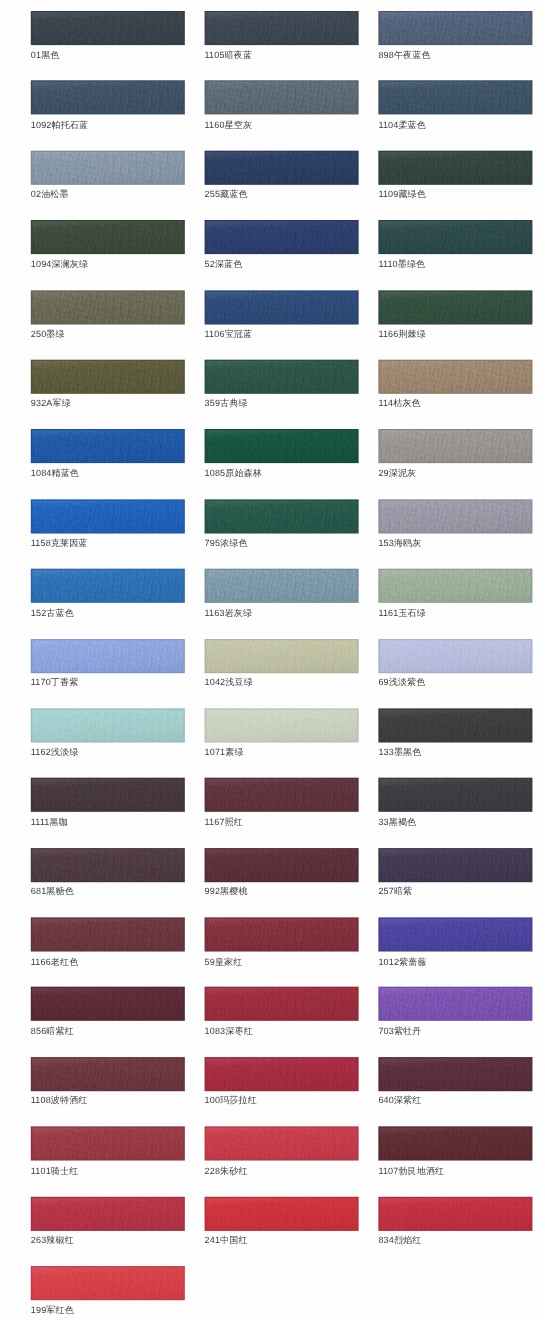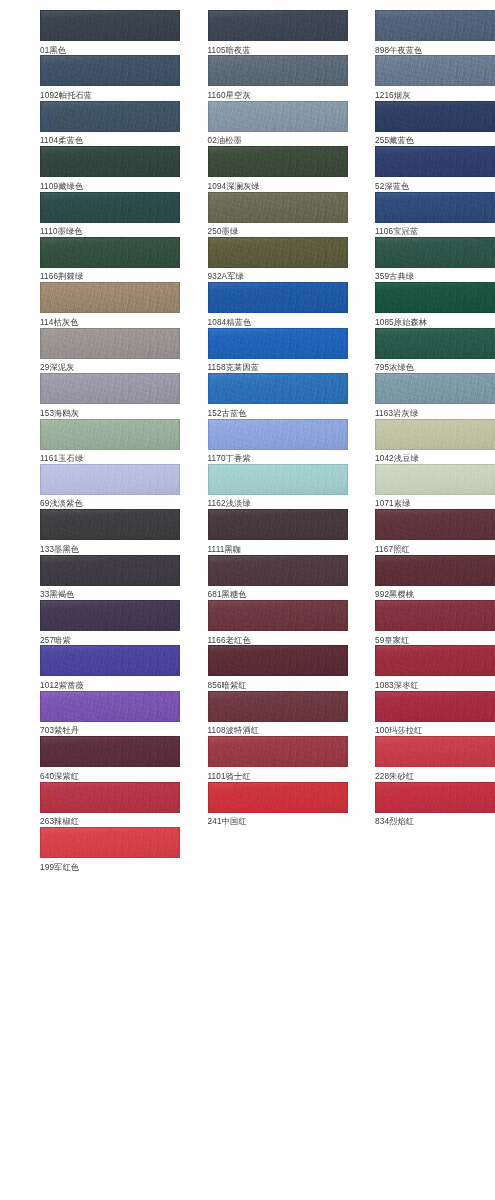--- a/index.html
+++ b/index.html
@@ -16,21 +16,22 @@
     height: 1200px;
     position: relative;
     background: #fefefe;
     padding: 10px 0 0 0;
   }
   .swatch-grid {
     display: grid;
     grid-template-columns: 140px 140px 140px;
     column-gap: 27.5px;
     row-gap: 0px;
-    padding-left: 40px;
+    padding-left: 28px;
+    gap: 18px;
   }
   .swatch-cell {
     width: 140px;
     height: 45.4px;
     position: relative;
     margin-bottom: 0;
   }
   .swatch-chip {
     width: 140px;
     height: 31px;
@@ -88,24 +89,20 @@
       </div>
       <div class="swatch-cell">
         <div class="swatch-chip" style="background-color: rgb(63, 82, 103);"></div>
         <div class="swatch-label">1092帕托石蓝</div>
       </div>
       <div class="swatch-cell">
         <div class="swatch-chip" style="background-color: rgb(93, 107, 120);"></div>
         <div class="swatch-label">1160星空灰</div>
       </div>
       <div class="swatch-cell">
-        <div class="swatch-chip" style="background-color: rgb(106, 123, 145);"></div>
-        <div class="swatch-label">1216烟灰</div>
-      </div>
-      <div class="swatch-cell">
         <div class="swatch-chip" style="background-color: rgb(62, 84, 103);"></div>
         <div class="swatch-label">1104柔蓝色</div>
       </div>
       <div class="swatch-cell">
         <div class="swatch-chip" style="background-color: rgb(136, 153, 170);"></div>
         <div class="swatch-label">02油松墨</div>
       </div>
       <div class="swatch-cell">
         <div class="swatch-chip" style="background-color: rgb(44, 62, 99);"></div>
         <div class="swatch-label">255藏蓝色</div>
@@ -270,20 +267,24 @@
         <div class="swatch-chip" style="background-color: rgb(91, 46, 62);"></div>
         <div class="swatch-label">640深紫红</div>
       </div>
       <div class="swatch-cell">
         <div class="swatch-chip" style="background-color: rgb(155, 58, 68);"></div>
         <div class="swatch-label">1101骑士红</div>
       </div>
       <div class="swatch-cell">
         <div class="swatch-chip" style="background-color: rgb(201, 60, 75);"></div>
         <div class="swatch-label">228朱砂红</div>
+      </div>
+      <div class="swatch-cell">
+        <div class="swatch-chip" style="background-color: rgb(94, 44, 51);"></div>
+        <div class="swatch-label">1107勃艮地酒红</div>
       </div>
       <div class="swatch-cell">
         <div class="swatch-chip" style="background-color: rgb(184, 52, 70);"></div>
         <div class="swatch-label">263辣椒红</div>
       </div>
       <div class="swatch-cell">
         <div class="swatch-chip" style="background-color: rgb(207, 50, 60);"></div>
         <div class="swatch-label">241中国红</div>
       </div>
       <div class="swatch-cell">

